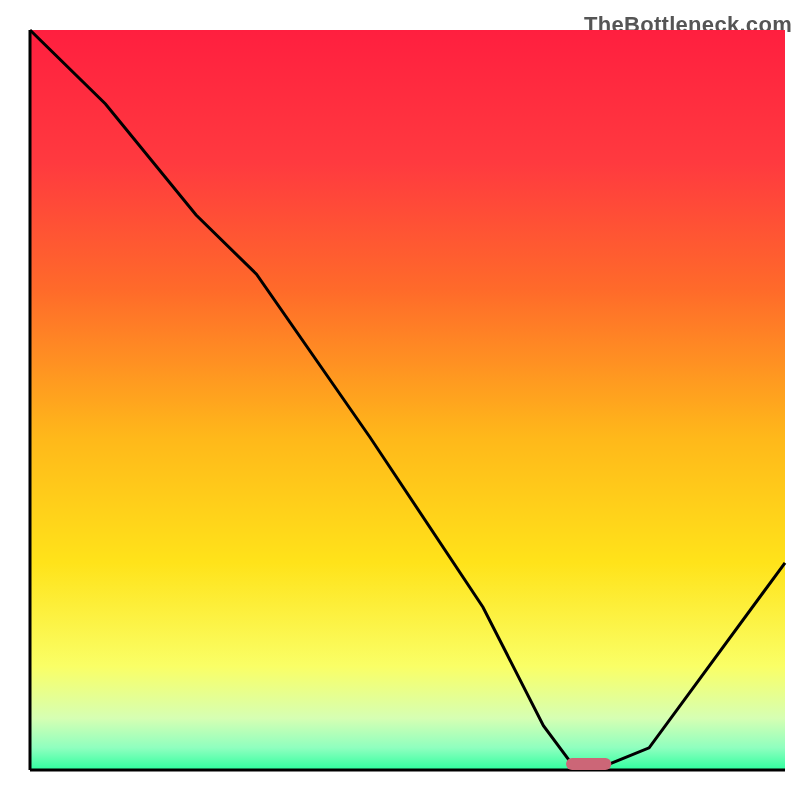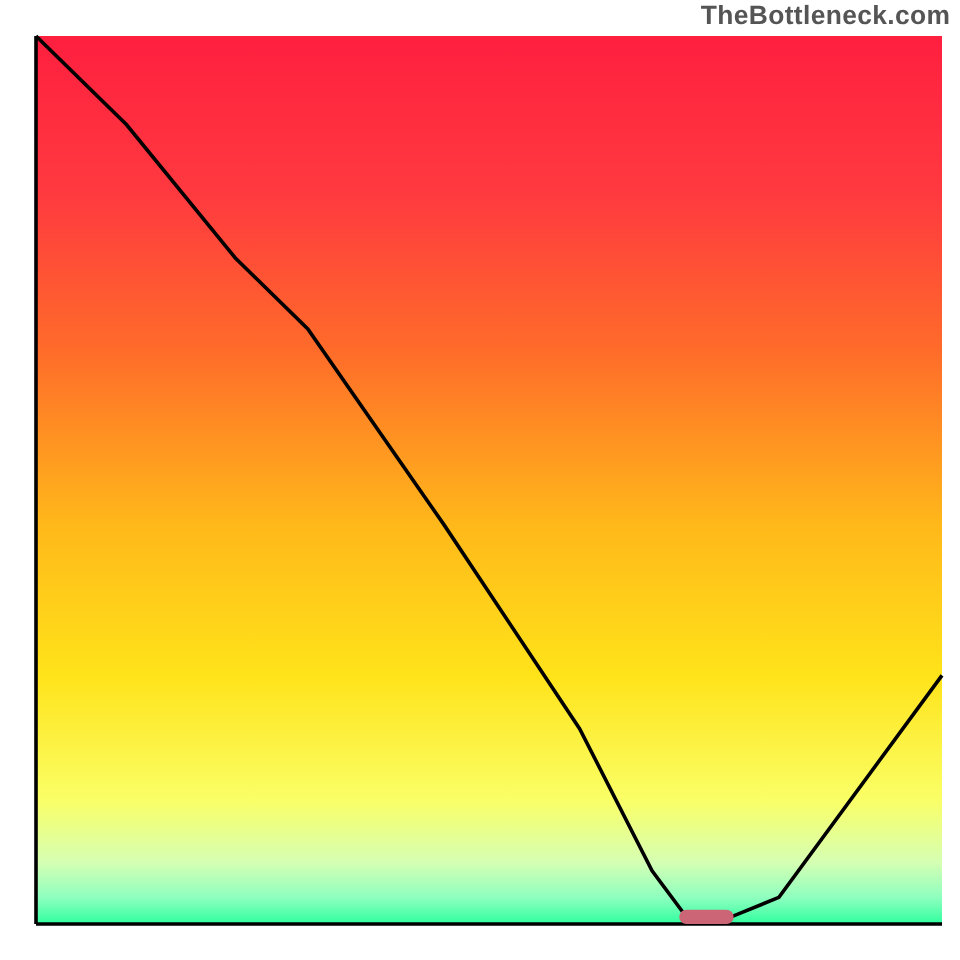--- a/index.html
+++ b/index.html
@@ -10,21 +10,21 @@
     background: #ffffff;
     font-family: Arial, Helvetica, sans-serif;
   }
   .container {
     position: relative;
     width: 800px;
     height: 800px;
   }
   .watermark {
     position: absolute;
-    top: 0;
+    top: 12px;
     right: 8px;
     font-size: 22px;
     font-weight: bold;
     color: #555555;
     letter-spacing: 0.3px;
   }
   svg.chart {
     position: absolute;
     left: 0;
     top: 0;

